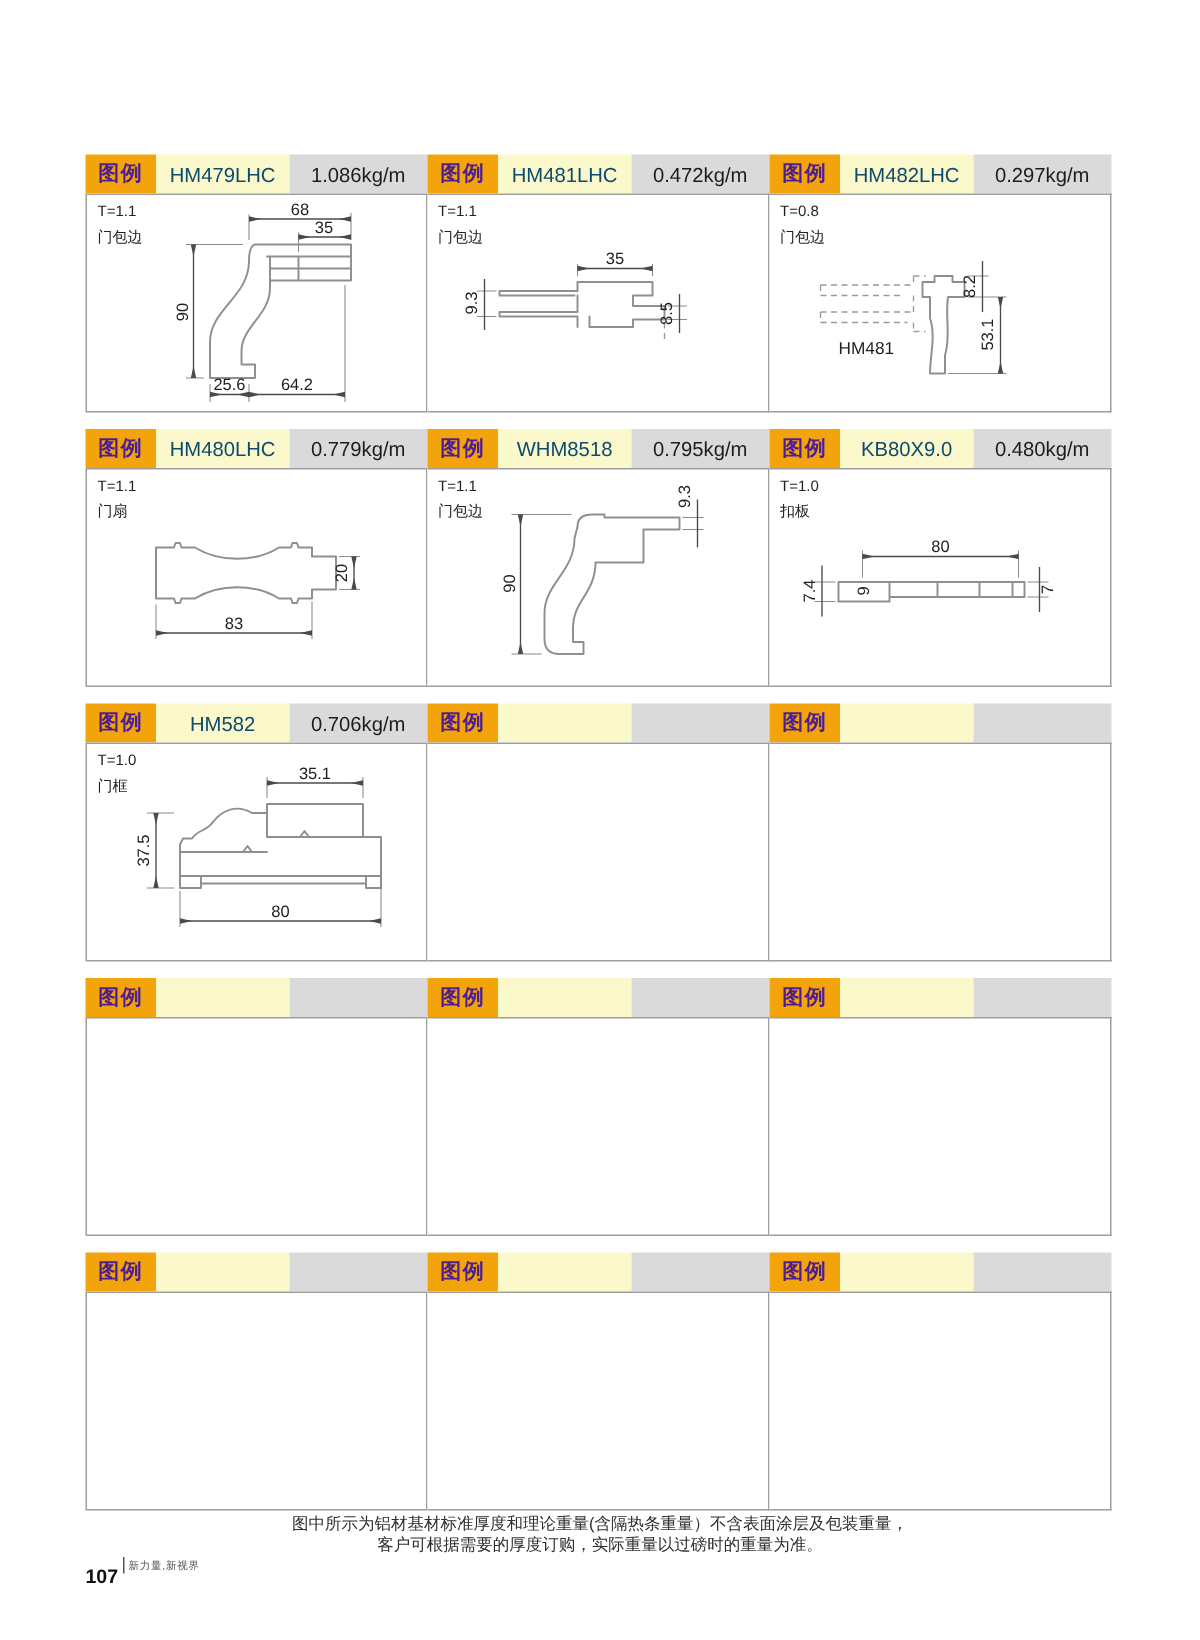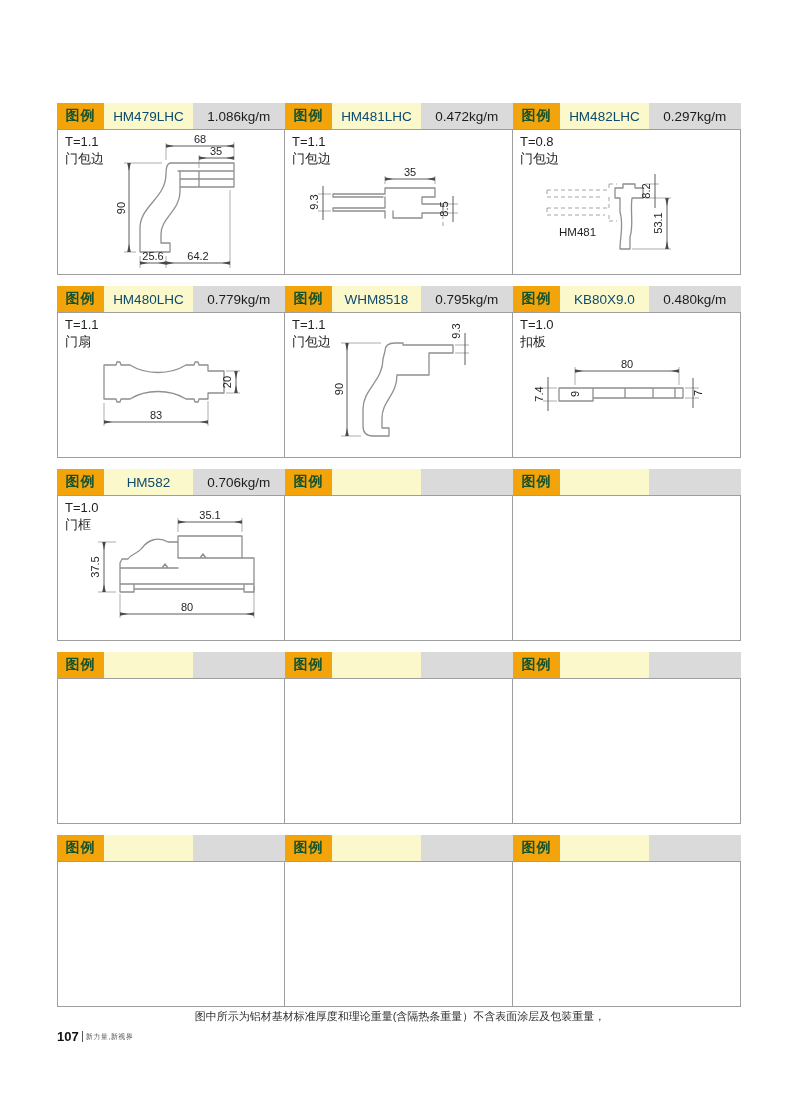--- a/index.html
+++ b/index.html
@@ -5,58 +5,58 @@
   html,body { margin:0; padding:0; background:#ffffff; }
   .page {
     position:relative; width:800px; height:1093px; background:#fff;
     font-family:"Liberation Sans", sans-serif; overflow:hidden;
   }
   .grid { position:absolute; left:57px; top:103px; width:684px; }
   .row { display:flex; margin-bottom:11px; }
   .cell { width:228px; }
   .cell-header { display:flex; height:26px; }
   .legend {
-    width:48px; background:#F3A40A; color:#14532d; font-weight:bold;
+    width:48px; background:#F3A40A; color:#4c1d95; font-weight:bold;
     font-size:14px; display:flex; align-items:center; justify-content:center;
     letter-spacing:1px;
   }
   .model {
     width:90px; background:#FBF9CC; color:#0c4a6e; font-size:13.5px;
     display:flex; align-items:center; justify-content:center; white-space:nowrap;
   }
   .weight {
     width:94px; background:#DADADA; color:#1c1c1c; font-size:13.5px;
     display:flex; align-items:center; justify-content:center; white-space:nowrap;
   }
   .cell-body {
     position:relative; box-sizing:border-box; height:146px;
     border:1px solid #9e9e9e; background:#fff;
   }
   .cell + .cell .cell-body { border-left:none; }
   .spec {
-    position:absolute; top:3px; left:7px; font-size:13px; line-height:17px;
+    position:absolute; top:3px; left:7px; font-size:10px; line-height:17px;
     color:#222; z-index:2;
   }
   svg.drawing { position:absolute; left:0; top:0; font-family:"Liberation Sans",sans-serif; }
   .pr  { stroke:#8f8f8f; stroke-width:1.3; fill:none; stroke-linejoin:round; stroke-linecap:round; }
   .el  { stroke:#8a8a8a; stroke-width:0.7; fill:none; }
   .dash{ stroke:#9a9a9a; stroke-width:0.9; fill:none; stroke-dasharray:4 3; }
   .dl  { stroke:#4a4a4a; stroke-width:0.9; marker-start:url(#arw); marker-end:url(#arw); }
   .dl2 { stroke:#4a4a4a; stroke-width:0.9; }
   .dt  { font-size:11px; fill:#1f1f1f; text-anchor:middle; }
   .rt  { font-size:11px; fill:#1f1f1f; text-anchor:middle; }
   .ref { font-size:11.5px; fill:#1f1f1f; }
   .footnote {
     position:absolute; top:1009px; left:0; width:800px; text-align:center;
     font-size:11px; line-height:14px; color:#2e2e2e;
   }
   .pagenum {
     position:absolute; left:57px; top:1029px; display:flex; align-items:center;
   }
-  .pagenum .num { font-size:13px; font-weight:bold; color:#111; }
+  .pagenum .num { font-size:13px; font-weight:bold; color:#111;margin-top:14px; }
   .pagenum .sep { width:1px; height:11px; background:#555; margin:0 3px; }
   .pagenum .slogan { font-size:7px; color:#555; letter-spacing:0.5px; }
   .defs { position:absolute; width:0; height:0; }
 </style>
 </head>
 <body>
 
 <div class="page">
 
   <svg class="defs">
@@ -317,20 +317,21 @@
           <div class="weight"></div>
         </div>
         <div class="cell-body"></div>
       </div>
     </div>
 
   </div>
 
   <div class="footnote">
     <div>图中所示为铝材基材标准厚度和理论重量(含隔热条重量）不含表面涂层及包装重量，</div>
+    <div>客户可根据需要的厚度订购，实际重量以过磅时的重量为准。</div>
   </div>
 
   <div class="pagenum">
     <span class="num">107</span>
     <span class="sep"></span>
     <span class="slogan">新力量,新视界</span>
   </div>
 
 </div>
 

